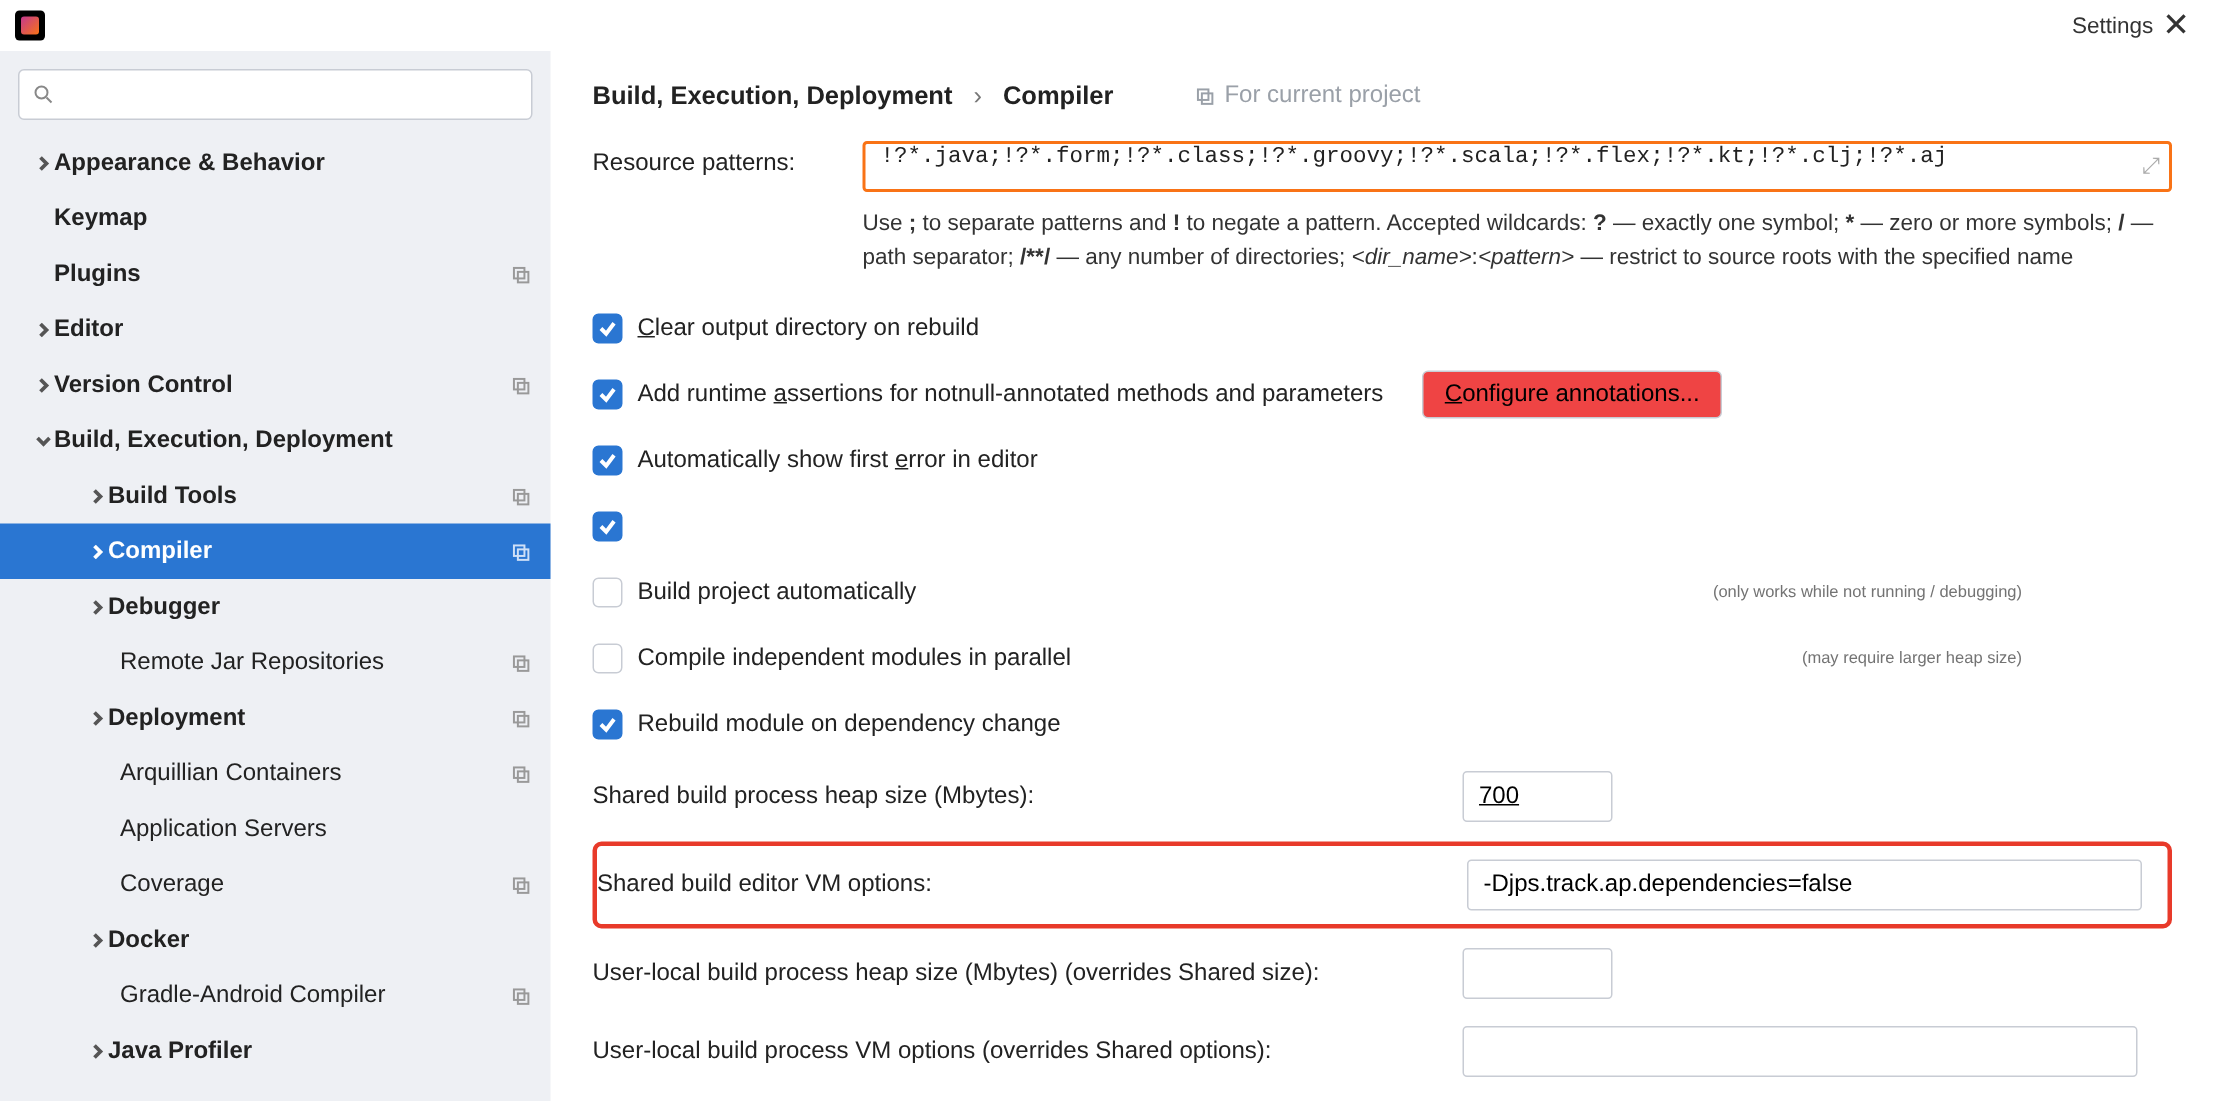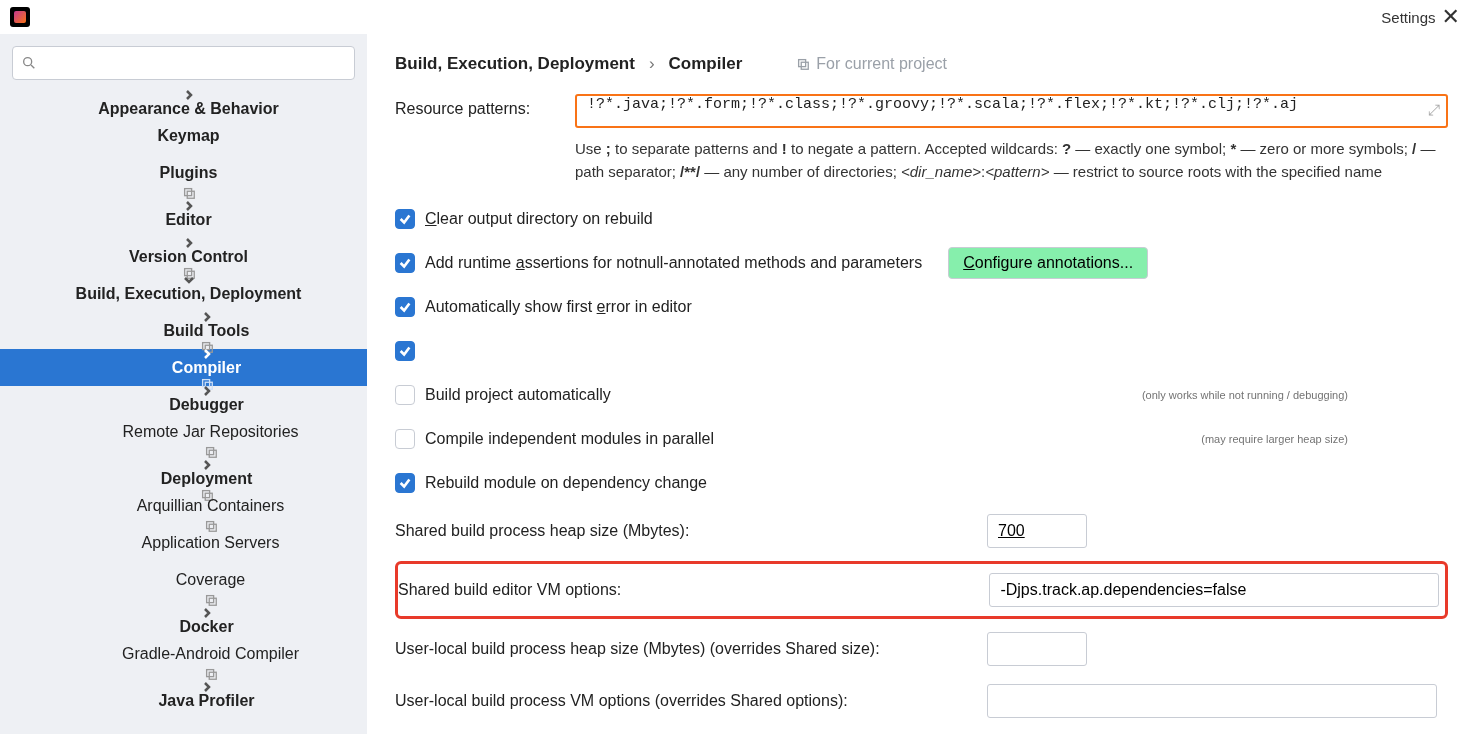--- a/index.html
+++ b/index.html
@@ -9,21 +9,21 @@
 .titlebar .logo-inner { width: 12px; height: 12px; background: linear-gradient(135deg,#c4398f,#f97316); border-radius: 2px; }
 .titlebar .title { flex: 1; font-size: 15px; color: #333; }
 .titlebar .close { font-size: 22px; color: #333; cursor: pointer; line-height: 1; padding: 0 6px; font-weight: 300; }
 .main { display: flex; height: 700px; }
 .sidebar { width: 367px; background: #eef0f4; padding: 12px 0 0 0; }
 .search-wrap { padding: 0 12px 10px 12px; }
 .search { display: flex; align-items: center; background: #fff; border: 1px solid #c8ccd4; border-radius: 4px; height: 34px; padding: 0 8px; }
 .search svg { width: 16px; height: 16px; fill: none; stroke: #888; stroke-width: 2; }
 .search input { border: none; outline: none; flex: 1; margin-left: 6px; font-size: 14px; background: transparent; }
 .tree { list-style: none; }
-.tree li { display: flex; align-items: center; height: 37px; padding-right: 12px; cursor: pointer; flex-direction: column; }
+.tree li { display: flex; align-items: center; height: 37px; padding-right: 12px; cursor: pointer; }
 .tree .chev { width: 14px; display: inline-flex; justify-content: center; align-items: center; }
 .tree .chev svg { width: 10px; height: 10px; stroke: #555; stroke-width: 2.5; fill: none; }
 .tree .lbl { flex: 1; font-size: 16px; }
 .tree .bold { font-weight: 700; }
 .tree .copy { width: 16px; height: 16px; display: inline-flex; align-items: center; justify-content: center; }
 .tree .copy svg { width: 14px; height: 14px; stroke: #999; fill: none; stroke-width: 1.5; }
 .tree li.d0 { padding-left: 22px; }
 .tree li.d1 { padding-left: 58px; font-weight: bold; }
 .tree li.d2 { padding-left: 66px; }
 .tree li.sel { background: #2a76d2; color: #fff; }
@@ -39,22 +39,22 @@
 .row label.fld { width: 180px; font-size: 16px; padding-top: 6px; }
 .row .inp { flex: 1; border: 2px solid #f97316; border-radius: 3px; height: 34px; padding: 0 10px; font-family: "Consolas","Courier New",monospace; font-size: 15px; position: relative; }
 .row .inp .exp { position: absolute; right: 6px; top: 6px; color: #aaa; }
 .helptext { margin-left: 180px; font-size: 15px; color: #333; line-height: 1.5; margin-bottom: 14px; }
 .cbrow { display: flex; align-items: center; height: 44px; gap: 10px; }
 .cb { width: 20px; height: 20px; border: 1.5px solid #c8ccd4; border-radius: 4px; display: inline-flex; align-items: center; justify-content: center; background: #fff; }
 .cb.checked { background: #2a76d2; border-color: #2a76d2; }
 .cb.checked svg { width: 14px; height: 14px; stroke: #fff; stroke-width: 3; fill: none; }
 .cbrow .cblbl { font-size: 16px; }
 .cbrow .side { margin-left: auto; font-size: 11px; color: #737373; padding-right: 100px; }
-.btn { border: 1px solid #c8ccd4; background: #86efac; border-radius: 4px; padding: 6px 14px; font-size: 16px; cursor: pointer; margin-left: 16px; text-align: center; }
-.formrow { display: flex; align-items: center; height: 52px; gap: 12px; }
+.btn { border: 1px solid #c8ccd4; background: #ef4444; border-radius: 4px; padding: 6px 14px; font-size: 16px; cursor: pointer; margin-left: 16px; text-align: center; }
+.formrow { display: flex; align-items: center; height: 52px; }
 .formrow .flabel { width: 580px; font-size: 16px; }
 .formrow input { border: 1px solid #c8ccd4; border-radius: 3px; height: 34px; padding: 0 10px; font-size: 16px; }
 .formrow input.small { width: 100px; text-decoration: underline; }
 .formrow input.wide { width: 450px; }
 .hl { border: 3px solid #e83a2a; border-radius: 6px; padding: 4px 6px 4px 0; margin: 4px 0; }
 .hl .formrow { height: 44px; }
 .u { text-decoration: underline; }
 </style>
 </head>
 <body>

